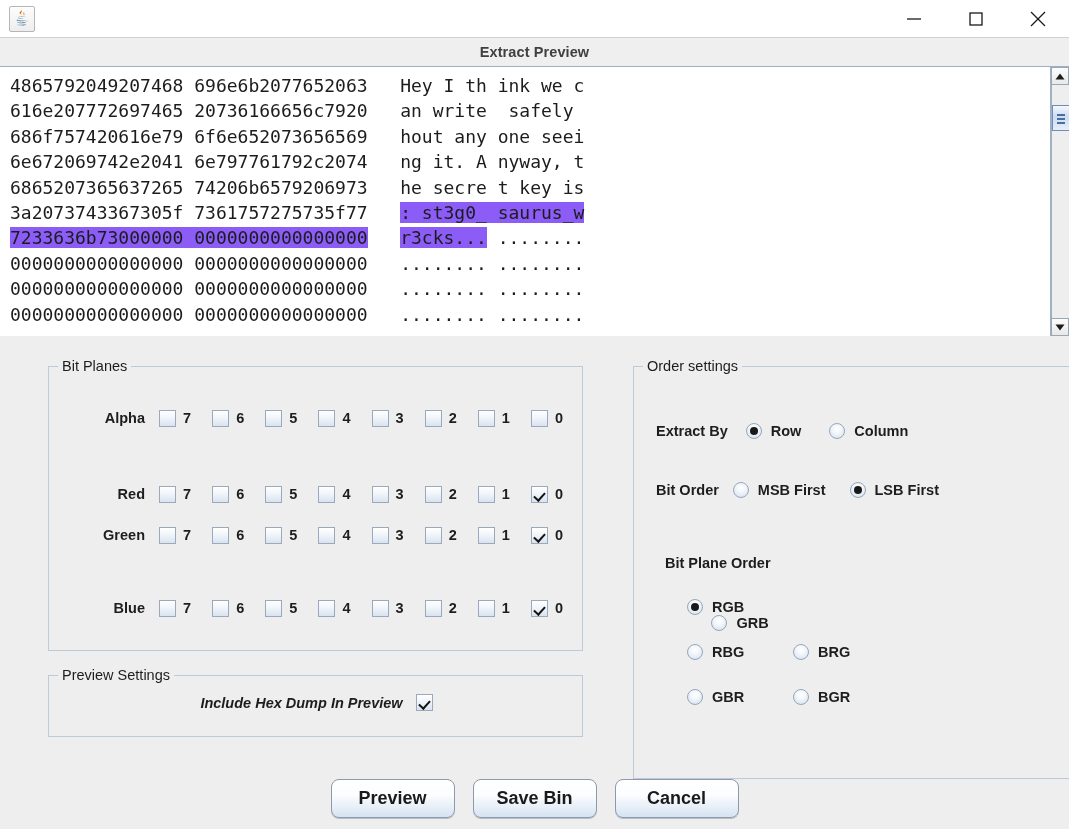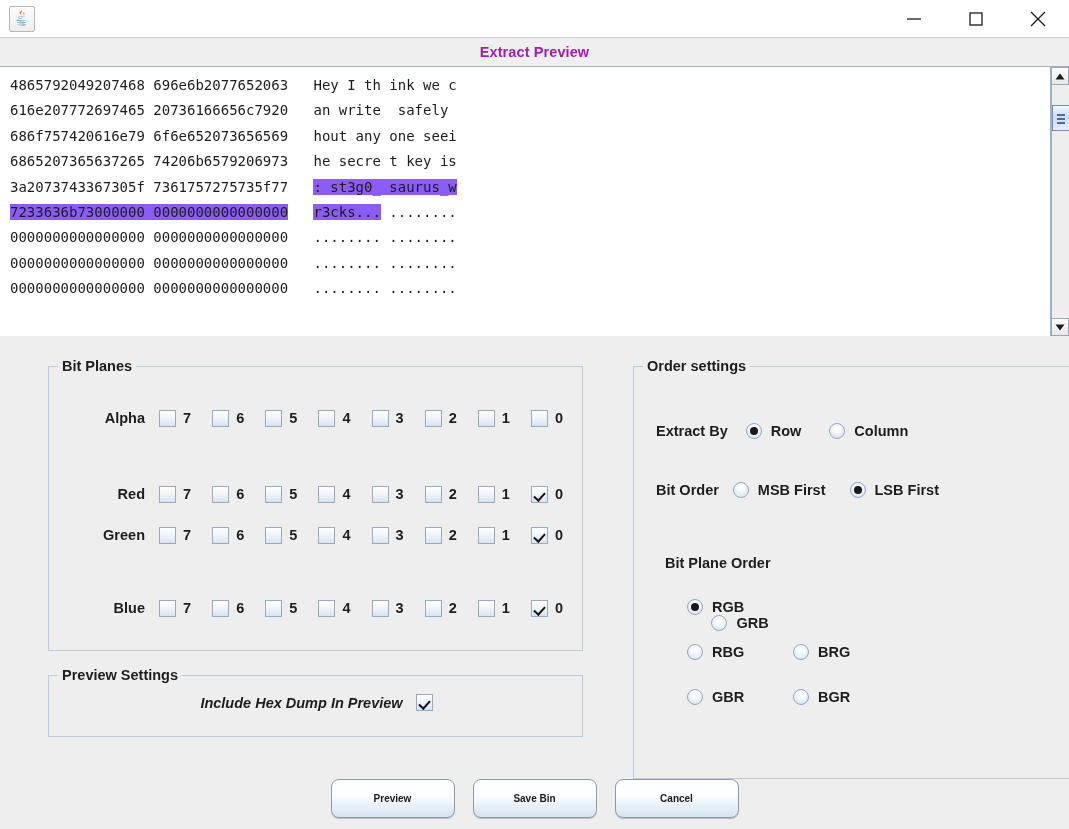--- a/index.html
+++ b/index.html
@@ -44,41 +44,41 @@
   }
   .win-btn svg { display: block; }
 
   
   .dialog-title {
     position: absolute; left: 0; top: 37px;
     width: 1069px; height: 29px;
     background: #efefef;
     border-top: 1px solid #d2d2d2;
     display: flex; align-items: center; justify-content: center;
-    font-size: 14.5px; font-weight: bold; color: #a21caf;
+    font-size: 14.5px; font-weight: bold; color: #404040;
     letter-spacing: 0.1px;
   }
 
   
   .preview-wrap {
     position: absolute; left: 0; top: 66px;
     width: 1069px; height: 270px;
     background: #ffffff;
     border-top: 1px solid #9fb0c4;
     display: flex;
   }
   .preview-text {
     flex: 1 1 auto;
     overflow: hidden;
     padding: 6px 0 0 10px;
     background: #ffffff;
   }
   .hexline {
     font-family: "DejaVu Sans Mono", monospace;
-    font-size: 14px;
+    font-size: 18px;
     line-height: 25.4px;
     color: #1c1c1c;
     white-space: pre;
     letter-spacing: 0px;
   }
   .hexline .seg { display: inline; }
   .hexline .hl { background: #8b5cf6; }
 
   
   .vscroll {
@@ -119,21 +119,21 @@
 
   .group {
     position: absolute;
     border: 1px solid #bccbdc;
     background: transparent;
   }
   .group > .legend {
     position: absolute; top: -9px; left: 9px;
     padding: 0 4px;
     background: #eeeeee;
-    font-size: 14.5px; font-weight: bold; color: #1d1d1d;
+    font-size: 14.5px; font-weight: normal; color: #1d1d1d;
   }
 
   #grp-bitplanes { left: 48px; top: 30px; width: 535px; height: 285px; }
   #grp-order     { left: 633px; top: 30px; width: 460px; height: 413px; }
   #grp-preview   { left: 48px; top: 339px; width: 535px; height: 62px; }
 
   .bp-row {
     position: absolute; left: 0; width: 535px; height: 26px;
     display: flex; align-items: center;
   }
@@ -196,21 +196,21 @@
   
   .actions {
     position: absolute; left: 0; top: 443px; width: 1069px;
     display: flex; justify-content: center; gap: 18px;
   }
   .btn {
     width: 124px; height: 39px;
     border: 1px solid #8c9aab;
     border-radius: 8px;
     background: linear-gradient(180deg, #ffffff 0%, #fbfdff 40%, #d6e3f2 100%);
-    font-size: 10px; font-weight: bold; color: #1a1a1a;
+    font-size: 18px; font-weight: bold; color: #1a1a1a;
     display: flex; align-items: center; justify-content: center;
     font-family: "Liberation Sans", sans-serif;
     box-shadow: 0 1px 0 rgba(120,130,145,0.45);
   }
 </style>
 </head>
 <body>
 
 <div id="app">
 
@@ -247,20 +247,21 @@
     </div>
   </div>
 
   <div class="dialog-title">Extract Preview</div>
 
   <div class="preview-wrap">
     <div class="preview-text" id="hex-dump">
         <div class="hexline"><span class="seg">4865792049207468</span><span class="seg"> </span><span class="seg">696e6b2077652063</span><span class="seg">   </span><span class="seg">Hey I th</span><span class="seg"> </span><span class="seg">ink we c</span></div>
         <div class="hexline"><span class="seg">616e207772697465</span><span class="seg"> </span><span class="seg">20736166656c7920</span><span class="seg">   </span><span class="seg">an write</span><span class="seg"> </span><span class="seg"> safely </span></div>
         <div class="hexline"><span class="seg">686f757420616e79</span><span class="seg"> </span><span class="seg">6f6e652073656569</span><span class="seg">   </span><span class="seg">hout any</span><span class="seg"> </span><span class="seg">one seei</span></div>
+        <div class="hexline"><span class="seg">6e672069742e2041</span><span class="seg"> </span><span class="seg">6e797761792c2074</span><span class="seg">   </span><span class="seg">ng it. A</span><span class="seg"> </span><span class="seg">nyway, t</span></div>
         <div class="hexline"><span class="seg">6865207365637265</span><span class="seg"> </span><span class="seg">74206b6579206973</span><span class="seg">   </span><span class="seg">he secre</span><span class="seg"> </span><span class="seg">t key is</span></div>
         <div class="hexline"><span class="seg">3a2073743367305f</span><span class="seg"> </span><span class="seg">7361757275735f77</span><span class="seg">   </span><span class="seg hl">: st3g0_</span><span class="seg hl"> </span><span class="seg hl">saurus_w</span></div>
         <div class="hexline"><span class="seg hl">7233636b73000000</span><span class="seg hl"> </span><span class="seg hl">0000000000000000</span><span class="seg">   </span><span class="seg hl">r3cks...</span><span class="seg"> </span><span class="seg">........</span></div>
         <div class="hexline"><span class="seg">0000000000000000</span><span class="seg"> </span><span class="seg">0000000000000000</span><span class="seg">   </span><span class="seg">........</span><span class="seg"> </span><span class="seg">........</span></div>
         <div class="hexline"><span class="seg">0000000000000000</span><span class="seg"> </span><span class="seg">0000000000000000</span><span class="seg">   </span><span class="seg">........</span><span class="seg"> </span><span class="seg">........</span></div>
         <div class="hexline"><span class="seg">0000000000000000</span><span class="seg"> </span><span class="seg">0000000000000000</span><span class="seg">   </span><span class="seg">........</span><span class="seg"> </span><span class="seg">........</span></div>
       </div>
     <div class="vscroll">
       <div class="sb-btn sb-up">
         <svg width="10" height="7" viewBox="0 0 10 7">

